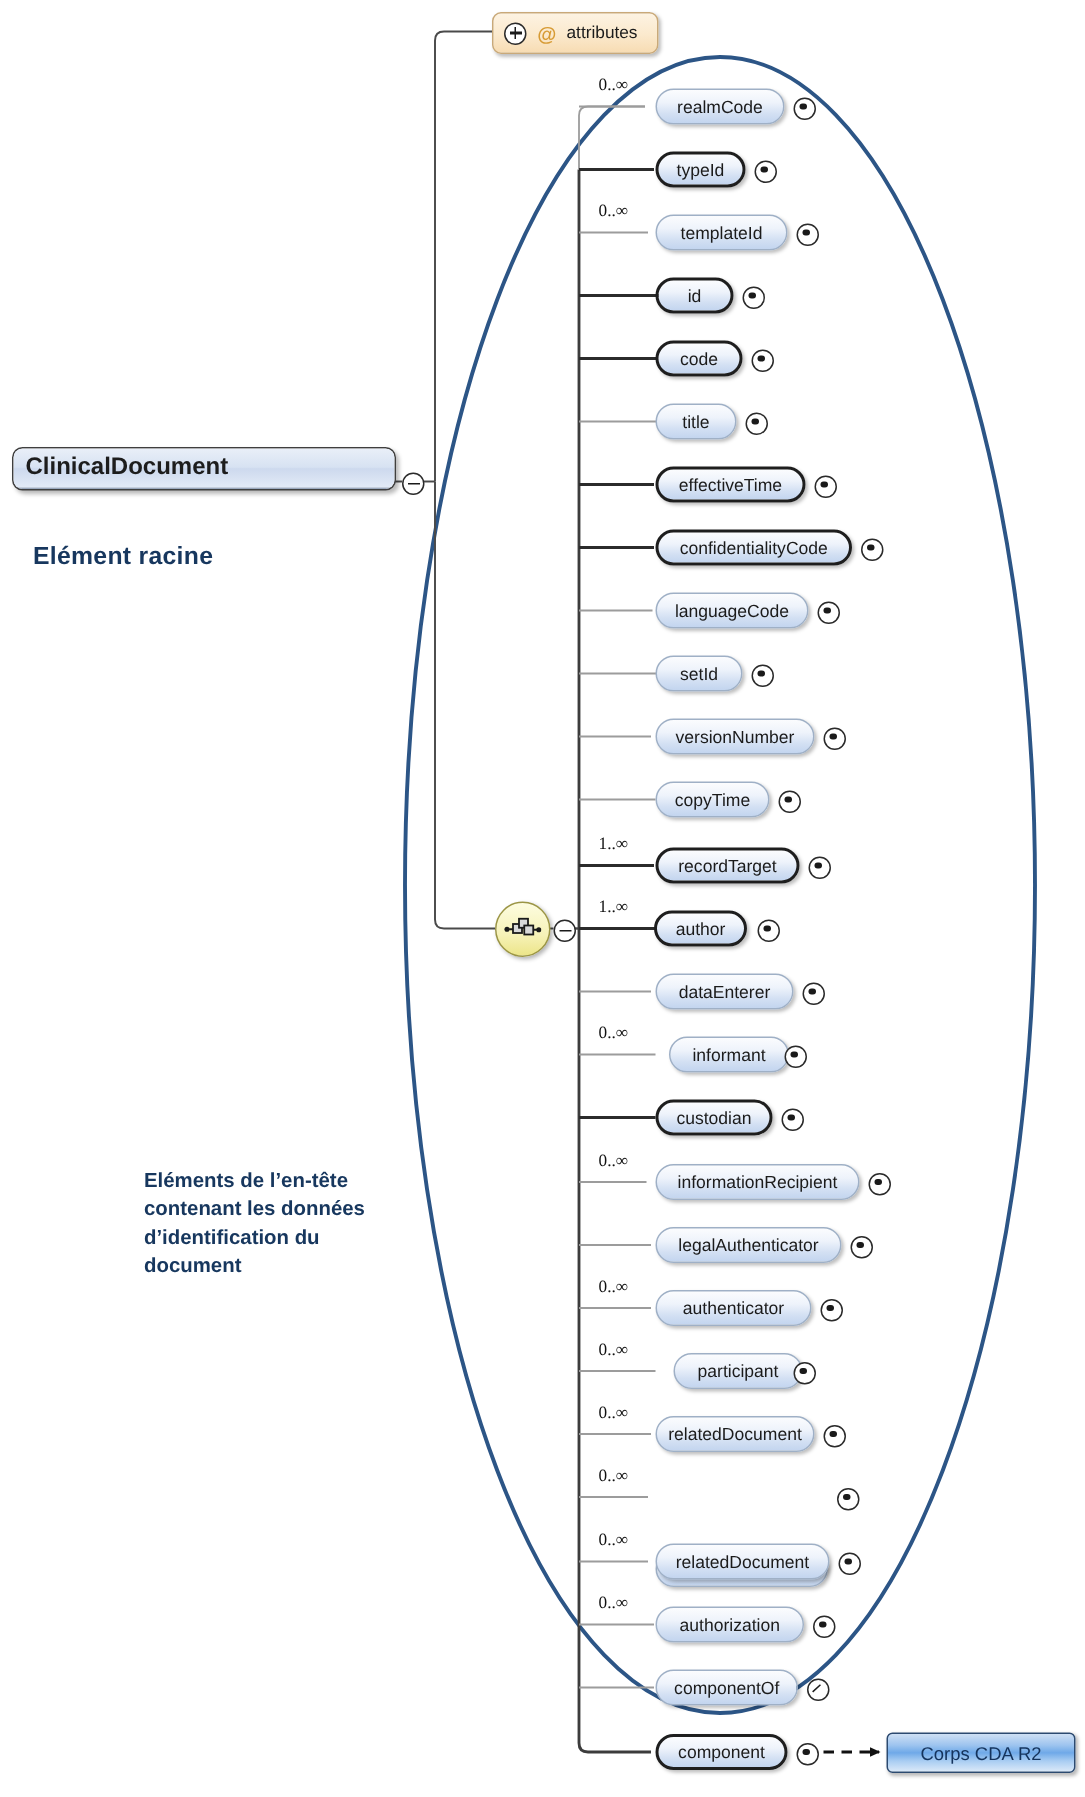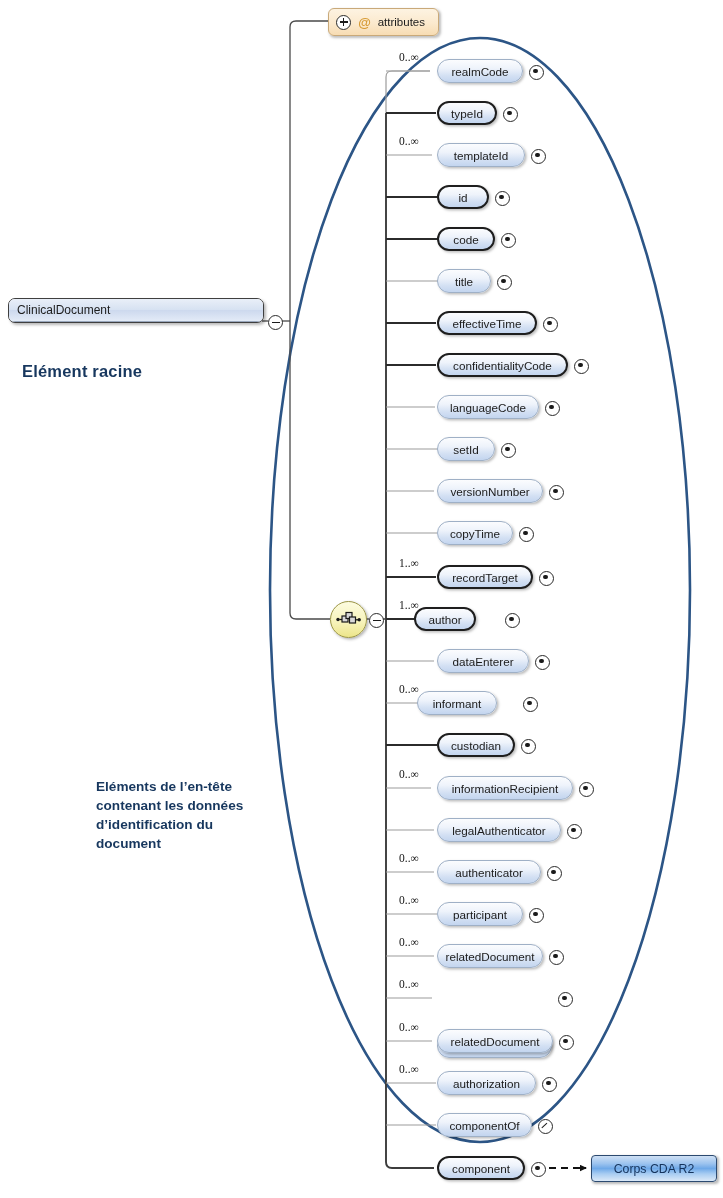--- a/index.html
+++ b/index.html
@@ -37,26 +37,27 @@
     left: 8px;
     top: 298px;
     width: 254px;
     border: 1px solid #3f3f3f;
     border-radius: 7px;
     background: #ffffff;
     box-shadow: 2px 2px 3px rgba(0,0,0,0.28);
     overflow: hidden;
   }
   .root-title {
-    font-size: 12px;
+    font-size: 16px;
     color: #1d1d1d;
     padding: 4px 6px 4px 8px;
     background: linear-gradient(to bottom, #e9eff8 0%, #d7e2f2 48%, #cdd9ee 52%, #e3ebf7 100%);
     border-bottom: 1px solid #9aa8bd;
     white-space: nowrap;
+    font-weight: bold;
   }
   .root-typerow {
     display: flex;
     font-size: 11.5px;
     color: #1d1d1d;
     background: #ffffff;
   }
   .root-typelabel {
     padding: 4px 7px 4px 8px;
     border-right: 1px solid #b8b8b8;
@@ -395,30 +396,30 @@
       <div class="el optional" style="left: 437px; top: 521px; width: 76px;">
         <span>copyTime</span>
       </div>
       <div class="node-toggle" style="left: 519px; top: 526.5px;"></div>
       <div class="card" style="left: 399px; top: 557px;">1..∞</div>
       <div class="el required" style="left: 437px; top: 565px; width: 96px;">
         <span>recordTarget</span>
       </div>
       <div class="node-toggle" style="left: 539px; top: 570.5px;"></div>
       <div class="card" style="left: 399px; top: 599px;">1..∞</div>
-      <div class="el required" style="left: 414px; top: 607px; width: 62px;">
+      <div class="el required" style="left: 436px; top: 607px; width: 62px;">
         <span>author</span>
       </div>
       <div class="node-toggle" style="left: 505px; top: 612.5px;"></div>
       <div class="el optional" style="left: 437px; top: 649px; width: 92px;">
         <span>dataEnterer</span>
       </div>
       <div class="node-toggle" style="left: 535px; top: 654.5px;"></div>
       <div class="card" style="left: 399px; top: 683px;">0..∞</div>
-      <div class="el optional" style="left: 417px; top: 691px; width: 80px; text-align: right;">
+      <div class="el optional" style="left: 446px; top: 691px; width: 80px; text-align: right;">
         <span>informant</span>
       </div>
       <div class="node-toggle" style="left: 523px; top: 696.5px;"></div>
       <div class="el required" style="left: 437px; top: 733px; width: 78px;">
         <span>custodian</span>
       </div>
       <div class="node-toggle" style="left: 521px; top: 738.5px;"></div>
       <div class="card" style="left: 399px; top: 768px;">0..∞</div>
       <div class="el optional" style="left: 437px; top: 776px; width: 136px;">
         <span>informationRecipient</span>
@@ -427,21 +428,21 @@
       <div class="el optional" style="left: 437px; top: 818px; width: 124px;">
         <span>legalAuthenticator</span>
       </div>
       <div class="node-toggle" style="left: 567px; top: 823.5px;"></div>
       <div class="card" style="left: 399px; top: 852px;">0..∞</div>
       <div class="el optional" style="left: 437px; top: 860px; width: 104px;">
         <span>authenticator</span>
       </div>
       <div class="node-toggle" style="left: 547px; top: 865.5px;"></div>
       <div class="card" style="left: 399px; top: 894px;">0..∞</div>
-      <div class="el optional" style="left: 437px; top: 902px; width: 86px;">
+      <div class="el optional" style="left: 449px; top: 902px; width: 86px;">
         <span>participant</span>
       </div>
       <div class="node-toggle" style="left: 529px; top: 907.5px;"></div>
       <div class="card" style="left: 399px; top: 936px;">0..∞</div>
       <div class="el optional" style="left: 437px; top: 944px; width: 106px;">
         <span>relatedDocument</span>
       </div>
       <div class="node-toggle" style="left: 549px; top: 949.5px;"></div>
       <div class="card" style="left: 399px; top: 978px;">0..∞</div>
       <div class="el optional" style="left: 437px; top: 986px; width: 115px; margin-top: 48px;">

